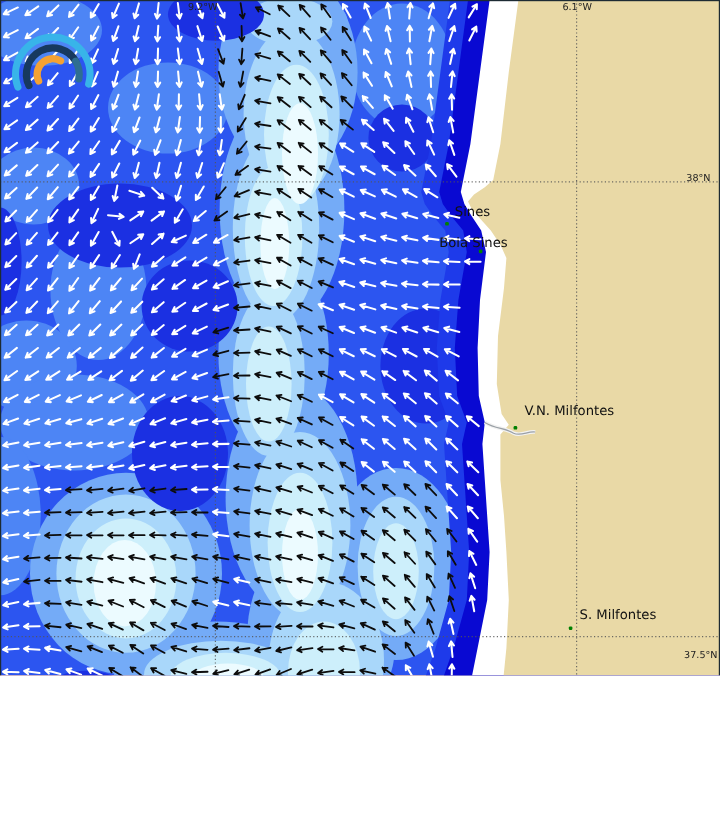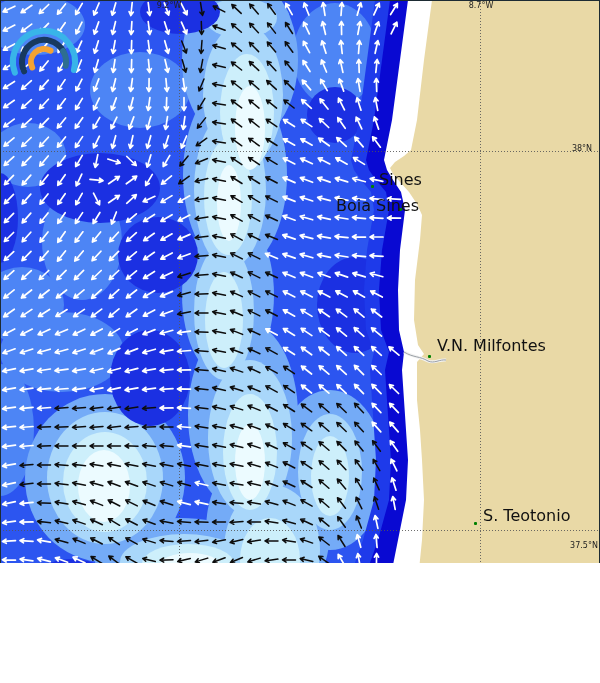--- a/index.html
+++ b/index.html
@@ -7,21 +7,21 @@
     position:relative;width:600px;height:563px;overflow:hidden;
     font-family:"DejaVu Sans",sans-serif;background:#f97316;
   }
   #field{position:absolute;left:0;top:0;}
   .lonlab,.latlab{
     position:absolute;font-size:8px;color:#222;transform:translateX(-50%);
     white-space:nowrap;pointer-events:none;
   }
   .latlab{transform:translateX(-50%);text-align:right;}
   .place{
-    position:absolute;font-size:16px;color:#111;white-space:nowrap;pointer-events:none;
+    position:absolute;font-size:11px;color:#111;white-space:nowrap;pointer-events:none;
   }
   .marker{position:absolute;width:3px;height:3px;border-radius:1px;}
 </style>
 </head>
 <body>
 
 <div id="map">
   <svg id="field" width="600" height="683" viewBox="0 0 600 683">
       <g>
         <rect x="0" y="0" width="600" height="683" fill="#2c55f0"></rect>
@@ -903,26 +903,26 @@
         <path d="M24.1,71.3 A22,22 0 0 1 63.1,51.0" stroke="#17395f" stroke-width="6" fill="none" stroke-linecap="round"></path>
         <path d="M63.1,51.0 A22,22 0 0 1 65.7,65.8" stroke="#2e6e91" stroke-width="6" fill="none" stroke-linecap="round"></path>
         <path d="M32.2,67.5 A13,13 0 0 1 50.5,50.7" stroke="#f4a233" stroke-width="6" fill="none" stroke-linecap="round"></path>
       </g>
       <g>
         <rect x="0.5" y="0.5" width="599" height="682" fill="none" stroke="#1d2b33" stroke-width="1"></rect>
       </g>
     </svg>
 
   <div class="lonlab" style="left: 169px; top: 1px;">9.2°W</div>
-  <div class="lonlab" style="left: 481px; top: 1px;">8.7°W</div>
+  <div class="lonlab" style="left: 481px; top: 1px;">6.1°W</div>
   <div class="latlab" style="left: 582px; top: 144px;">38°N</div>
   <div class="latlab" style="left: 584px; top: 541px;">37.5°N</div>
 
   <span class="marker" style="left: 371px; top: 185px; background: rgb(0, 128, 0);"></span>
   <span class="marker" style="left: 399px; top: 208px; background: rgb(0, 128, 0);"></span>
   <span class="marker" style="left: 428px; top: 355px; background: rgb(0, 128, 0);"></span>
   <span class="marker" style="left: 474px; top: 522px; background: rgb(0, 128, 0);"></span>
 
   <div class="place" style="left: 379px; top: 170px;">Sines</div>
-  <div class="place" style="left: 336px; top: 196px;">Boia Sines</div>
+  <div class="place" style="left: 366px; top: 196px;">Boia Sines</div>
   <div class="place" style="left: 437px; top: 336px;">V.N. Milfontes</div>
-  <div class="place" style="left: 483px; top: 506px;">S. Teotonio</div>
+  <div class="place" style="left: 483px; top: 506px;">S. Milfontes</div>
 </div>
 
 </body></html>

